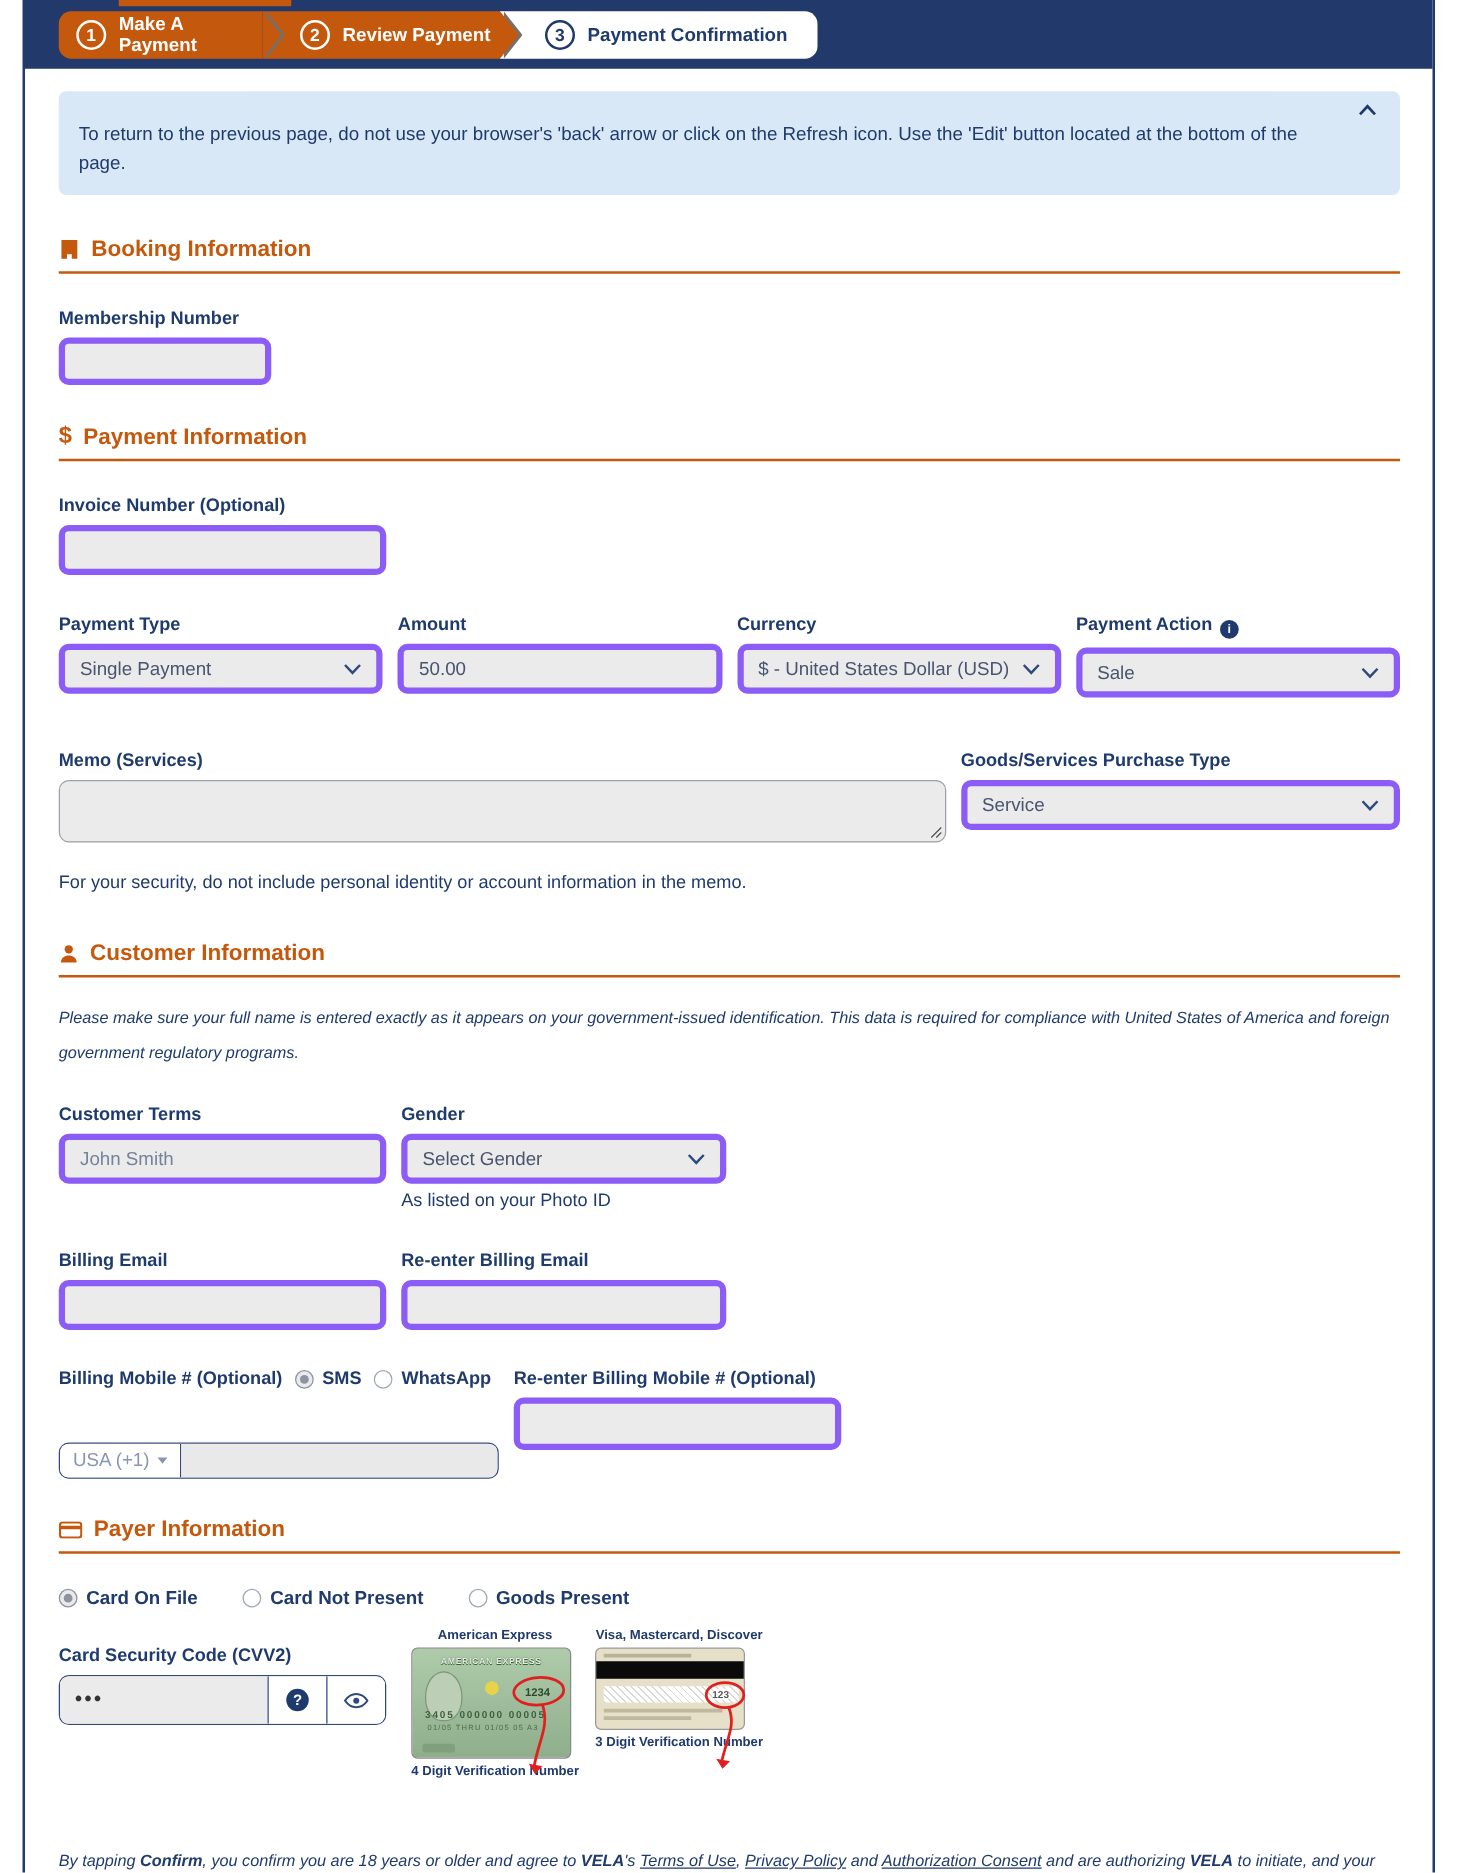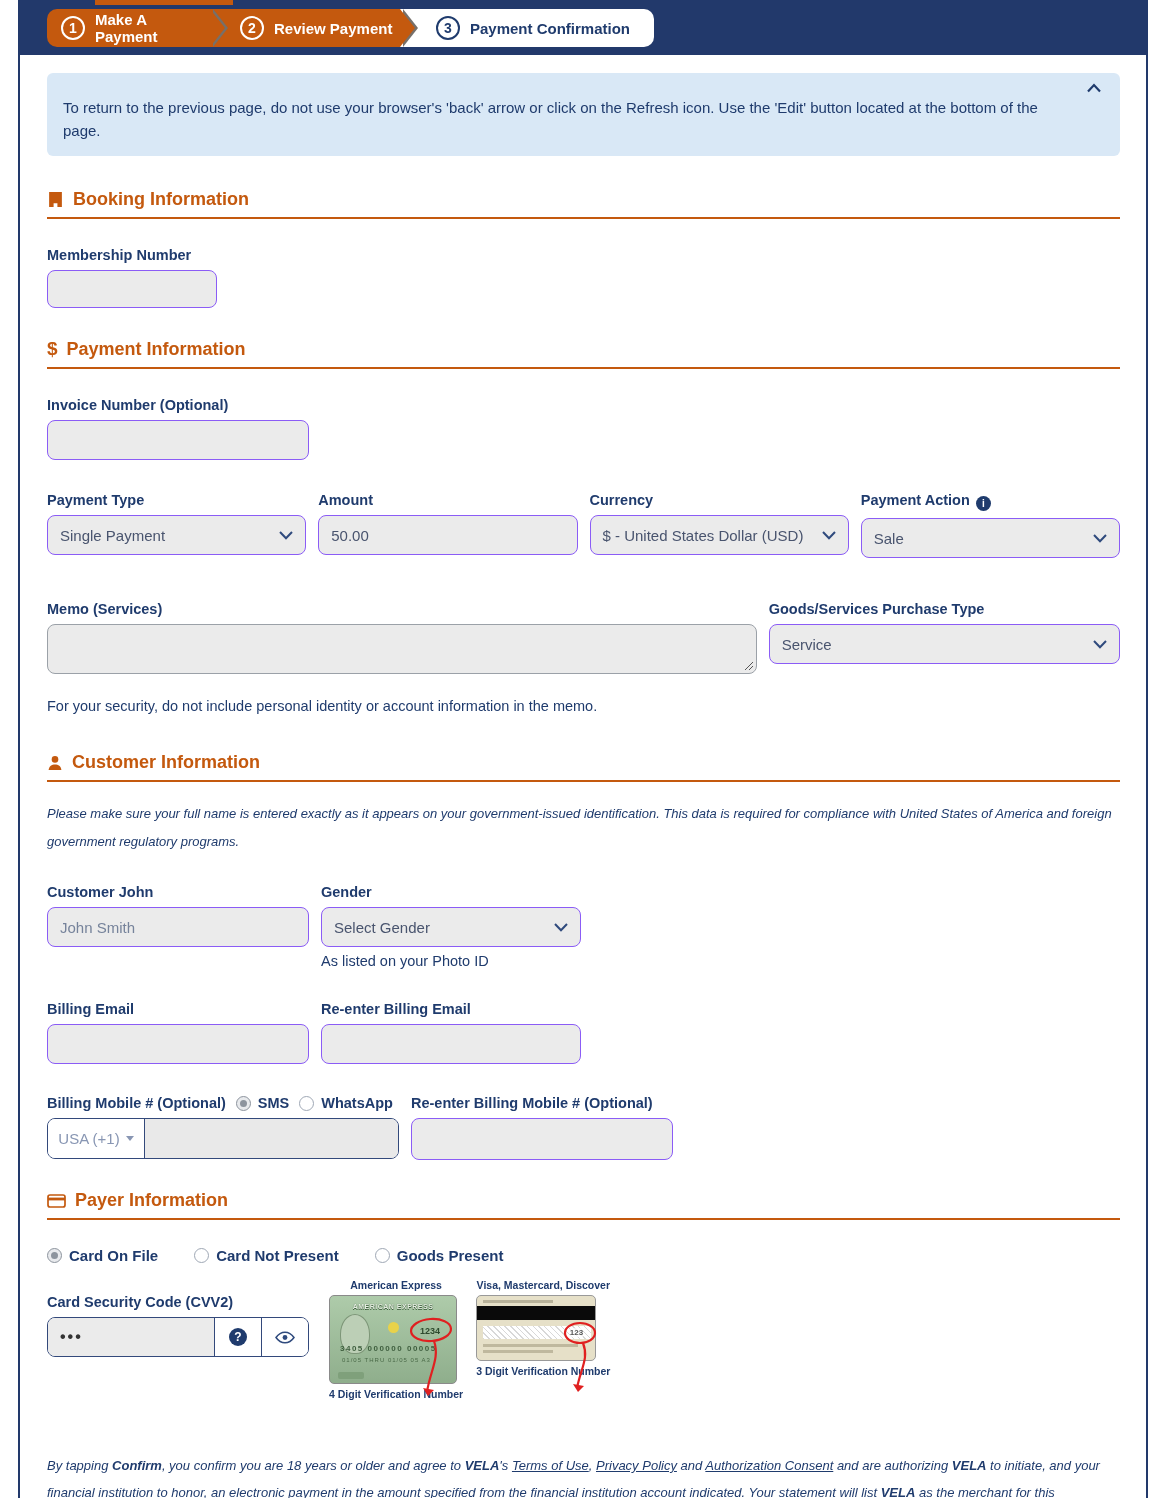--- a/index.html
+++ b/index.html
@@ -49,21 +49,21 @@
   }
   .banner-text { display: inline-block; max-width: 980px; padding-top: 12px; }
   .banner-chevron { position: absolute; right: 18px; top: 10px; cursor: pointer; }
 
   .section-title { display: flex; align-items: center; gap: 9px; color: #C4590E; font-size: 18px; font-weight: bold; }
   .section-rule { border: none; border-top: 2px solid #C4590E; margin-top: 7px; }
   .dollar-glyph { font-size: 19px; font-weight: bold; }
 
   .field-label { color: #1F3B6D; font-size: 14.5px; font-weight: bold; }
   .input, .select, .textarea {
-    background: #EBEBEB; border: 1px solid #8b5cf6; border-radius: 8px;
+    background: #EBEBEB; border: 5px solid #8b5cf6; border-radius: 8px;
     font-size: 15px; color: #49546E; display: flex; align-items: center; padding: 0 12px;
   }
   .input { height: 40px; }
   .select { height: 40px; justify-content: space-between; cursor: pointer; }
   .textarea { height: 50px; border: 1px solid #9BA1A8; position: relative; align-items: flex-start; padding-top: 6px; }
   .resize-grip { position: absolute; right: 2px; bottom: 2px; }
   .row { display: flex; gap: 12px; }
   .col { flex: 1; }
   .helper { font-size: 14.5px; color: #1F3B6D; }
 
@@ -72,21 +72,21 @@
     background: #1F3B6D; color: #fff; border-radius: 50%; font-weight: bold;
   }
   .info-badge { width: 15px; height: 15px; font-size: 10px; vertical-align: -2px; margin-left: 6px; }
   .q-badge { width: 18px; height: 18px; font-size: 12px; }
 
   .radio { width: 15px; height: 15px; border-radius: 50%; border: 1px solid #9FA8B5; background: #fff; display: inline-block; position: relative; flex: 0 0 15px; }
   .radio.checked { background: #E8EAED; border-color: #8D949E; }
   .radio.checked::after { content: ""; position: absolute; left: 3px; top: 3px; width: 7px; height: 7px; border-radius: 50%; background: #8D949E; }
   .radio-item { display: inline-flex; align-items: center; gap: 7px; cursor: pointer; }
 
-  .phone-group { width: 352px; height: 41px; border: 1px solid #33497B; border-radius: 8px; display: flex; overflow: hidden; }
+  .phone-group { width: 352px; height: 29px; border: 1px solid #33497B; border-radius: 8px; display: flex; overflow: hidden; margin-top: 36px; }
   .phone-cc { width: 97px; background: #fff; display: flex; align-items: center; justify-content: center; gap: 6px; color: #8896B3; font-size: 15px; border-right: 1px solid #33497B; cursor: pointer; }
   .phone-input { flex: 1; background: #E9E9E9; }
   .caret-down { width: 0; height: 0; border-left: 4px solid transparent; border-right: 4px solid transparent; border-top: 5px solid #8896B3; display: inline-block; }
 
   .cvv-group { width: 262px; height: 40px; border: 1px solid #33497B; border-radius: 8px; display: flex; overflow: hidden; }
   .cvv-input { flex: 1; background: #EBEBEB; display: flex; align-items: center; padding: 0 12px; color: #333; font-weight: bold; letter-spacing: 2px; }
   .cvv-btn { width: 47px; background: #fff; border-left: 1px solid #33497B; display: flex; align-items: center; justify-content: center; cursor: pointer; }
 
   
   .fig-wrap { display: flex; gap: 13px; margin-left: 8px; margin-top: -15px; }
@@ -236,21 +236,21 @@
           <path d="M1.6 15c.5-4 3.1-5.6 6.4-5.6S14 11 14.4 15z" fill="#C4590E"></path>
         </svg>
       <span>Customer Information</span>
     </div>
     <hr class="section-rule">
 
     <div class="legal" style="margin-top:18px; line-height:28px">Please make sure your full name is entered exactly as it appears on your government-issued identification. This data is required for compliance with United States of America and foreign government regulatory programs.</div>
 
     <div class="row" style="margin-top:28px">
       <div style="width:262px">
-        <div class="field-label">Customer John</div>
+        <div class="field-label">Customer Terms</div>
         <div class="input mt7" style="color:#76839B">
           <span>John Smith</span>
         </div>
       </div>
       <div style="width:260px">
         <div class="field-label">Gender</div>
         <div class="select mt7">
           <span>Select Gender</span>
           <svg class="chev-svg" width="14" height="9" viewBox="0 0 14 9">
               <path d="M1 1l6 6.3L13 1" fill="none" stroke="#2F4A7D" stroke-width="2"></path>

